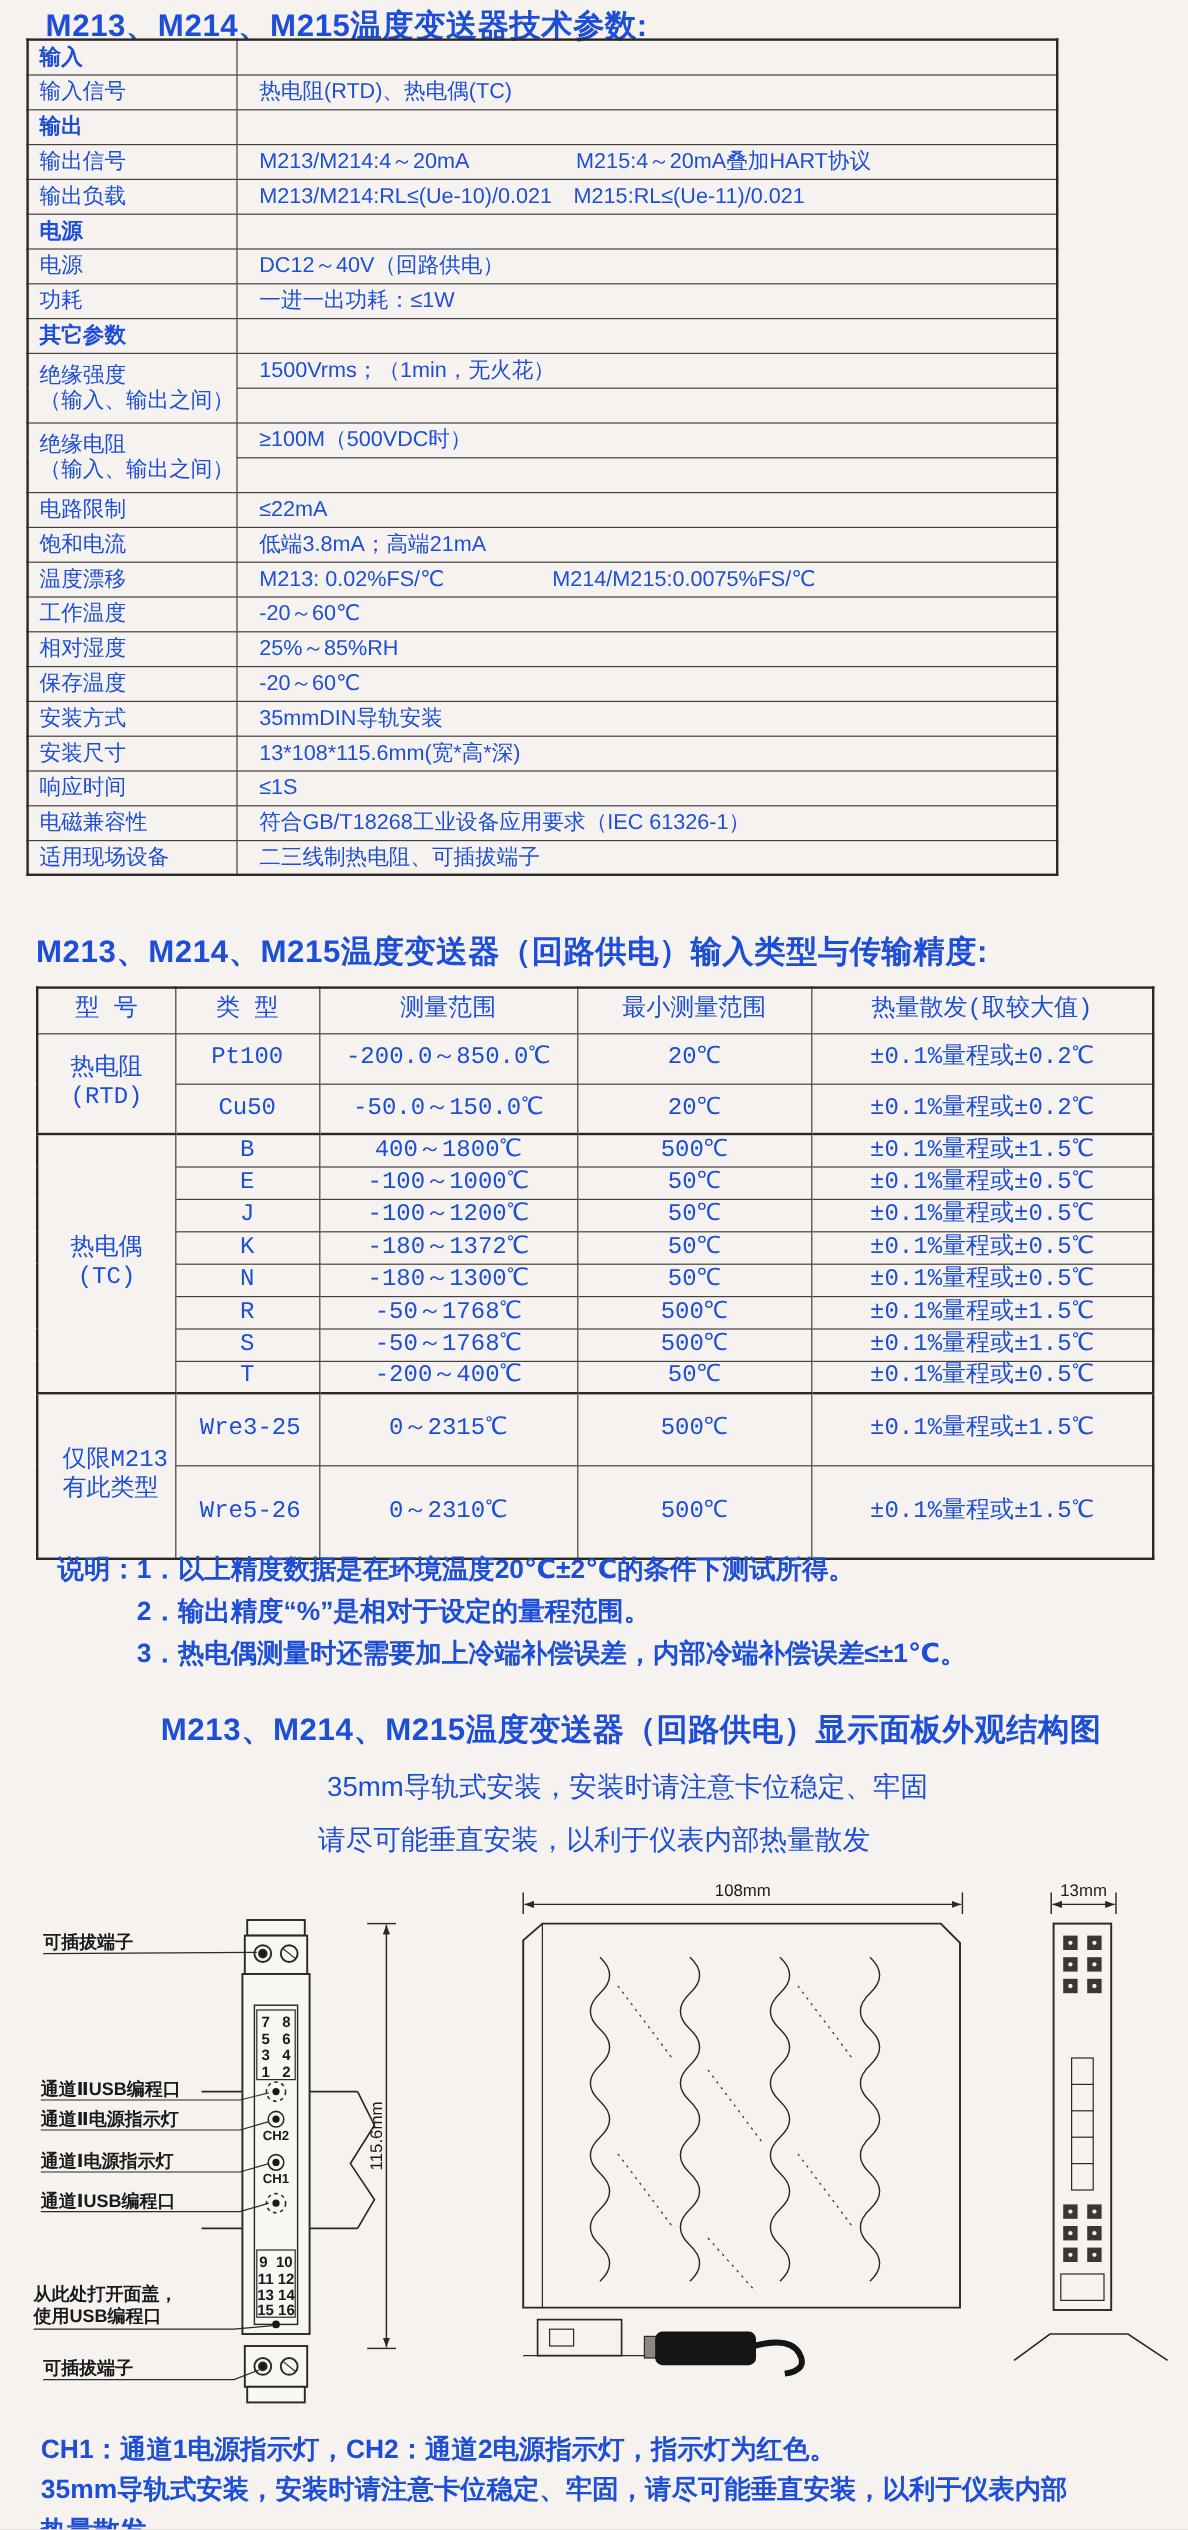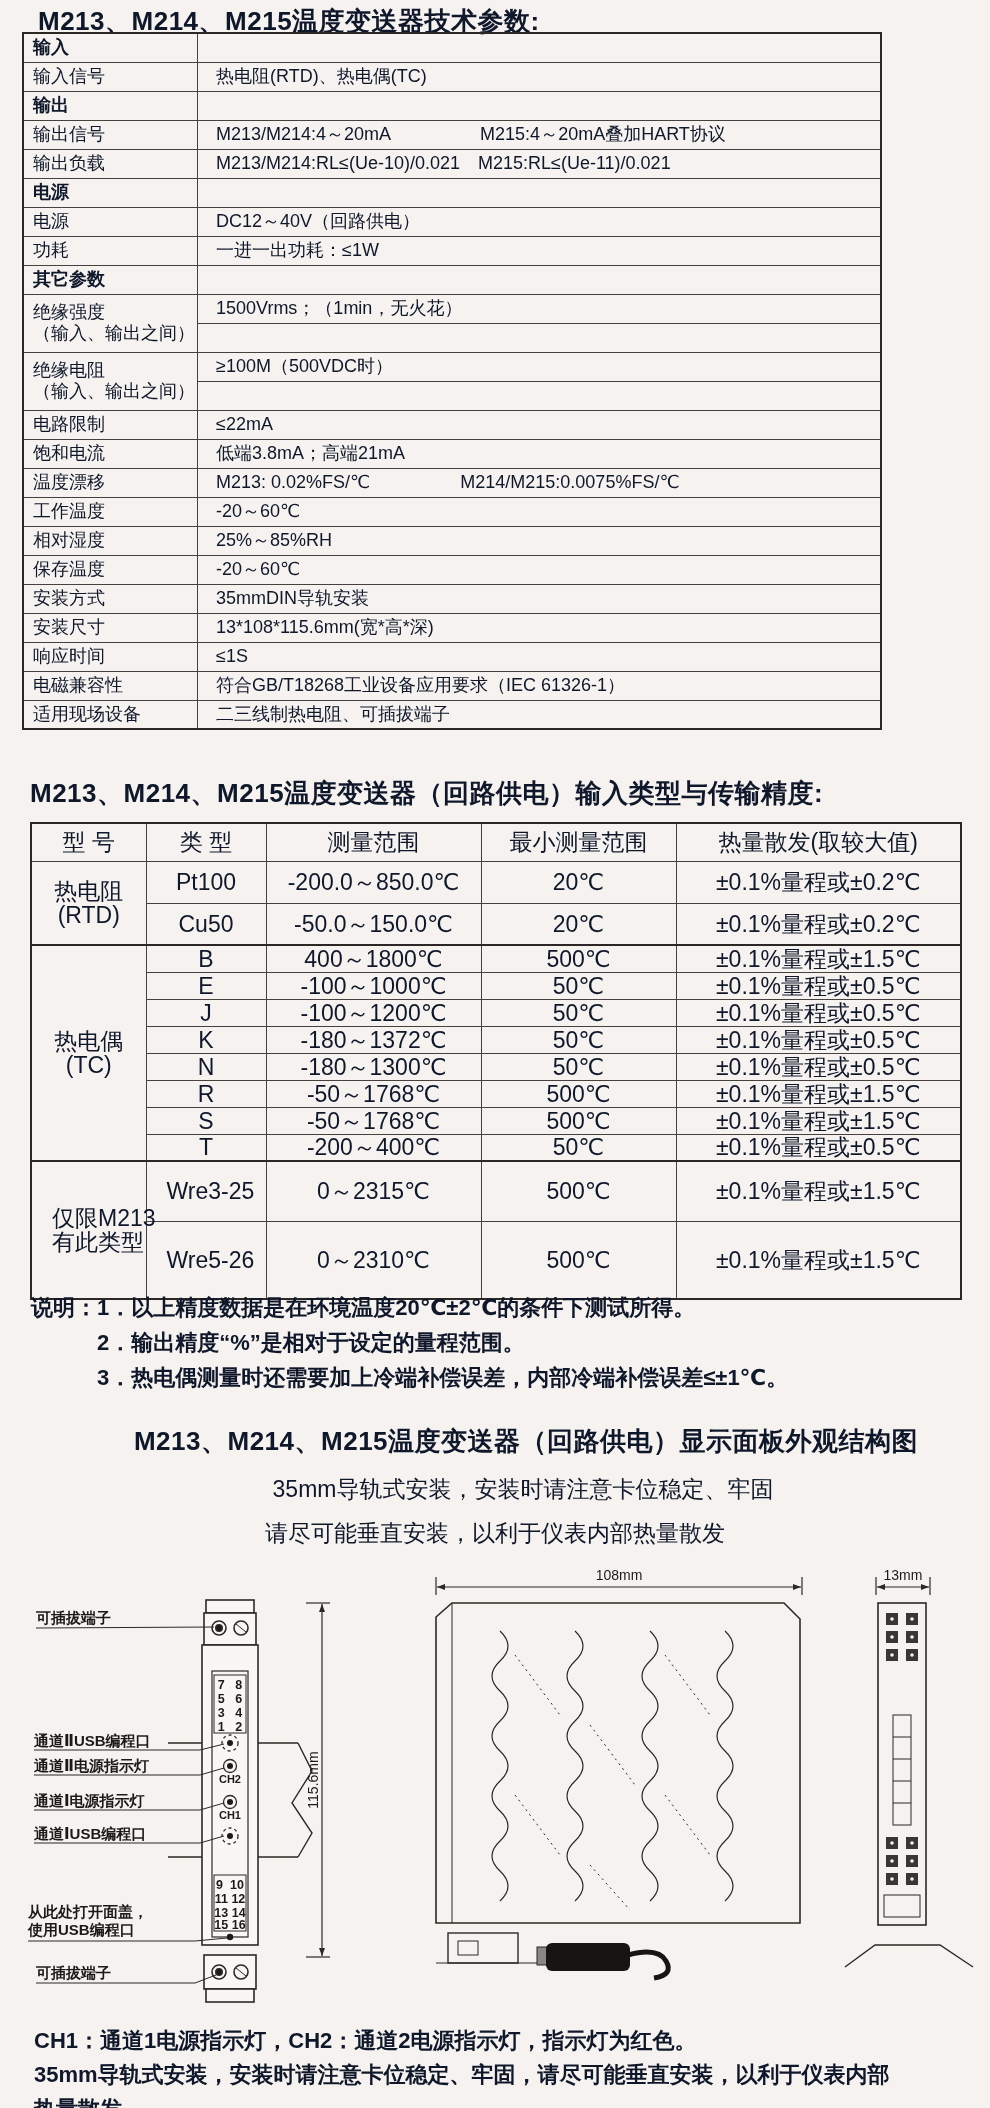--- a/index.html
+++ b/index.html
@@ -1,37 +1,37 @@
 <!DOCTYPE html>
 <html><head>
 <meta charset="utf-8">
 <style>
   html,body{margin:0;padding:0;background:#dedad6;}
   .page{position:relative;width:990px;height:2108px;margin:0 auto;background:#f5f2ef;
-        font-family:"Liberation Sans","DejaVu Sans",sans-serif;color:#0f172a;overflow:hidden;}
+        font-family:"Liberation Sans","DejaVu Sans",sans-serif;color:#1d4ed8;overflow:hidden;}
   .title{position:absolute;font-weight:bold;font-size:26px;letter-spacing:0.5px;white-space:pre;}
   
   table.t1{position:absolute;left:22px;top:32px;width:860px;border-collapse:collapse;
            table-layout:fixed;border:2px solid #2a2725;}
   table.t1 tr{height:29px;}
   table.t1 td{border:1px solid #45413e;font-size:18px;line-height:21px;padding:0 8px;
               white-space:pre;overflow:hidden;vertical-align:middle;}
   table.t1 td.lbl{width:156px;padding-left:9px;}
   table.t1 tr.sect td{font-weight:bold;}
   table.t1 td.val{padding-left:18px;}
   
   table.t2{position:absolute;left:30px;top:822px;width:930px;border-collapse:collapse;
            table-layout:fixed;border:2px solid #2a2725;text-align:center;}
-  table.t2 td,table.t2 th{border:1px solid #45413e;font-size:23px;font-weight:normal;
-           white-space:pre;vertical-align:middle;padding:0 20px;line-height:24px;}
+  table.t2 td,table.t2 th{border:1px solid #45413e;font-size:20px;font-weight:normal;
+           white-space:pre;vertical-align:middle;padding:0 20px;line-height:24px;font-family:Liberation Mono, monospace;}
   table.t2 tr.hh{height:38px;}  table.t2 tr.rtd{height:42px;}
   table.t2 tr.tc{height:27px;}  table.t2 tr.w1{height:60px;} table.t2 tr.w2{height:78px;}
   table.t2 tr.gsep td{border-top:2px solid #2a2725;}
   
-  .notes{position:absolute;left:31px;top:1290px;font-size:22px;font-weight:bold;line-height:35px;}
+  .notes{position:absolute;left:48px;top:1290px;font-size:22px;font-weight:bold;line-height:35px;}
   .notes .nrow{white-space:pre;}
   .notes .indent{padding-left:66px;}
   
   .center{position:absolute;left:0;width:990px;text-align:center;white-space:pre;}
   .sub{font-size:23px;font-weight:normal;}
   
   .diagram{position:absolute;left:0;top:1565px;width:990px;height:445px;}
   svg text{font-family:"Liberation Sans","DejaVu Sans",sans-serif;fill:#1c1a19;}
   .callout{font-size:15px;font-weight:bold;}
   .tnum{font-size:12.5px;font-weight:bold;}

